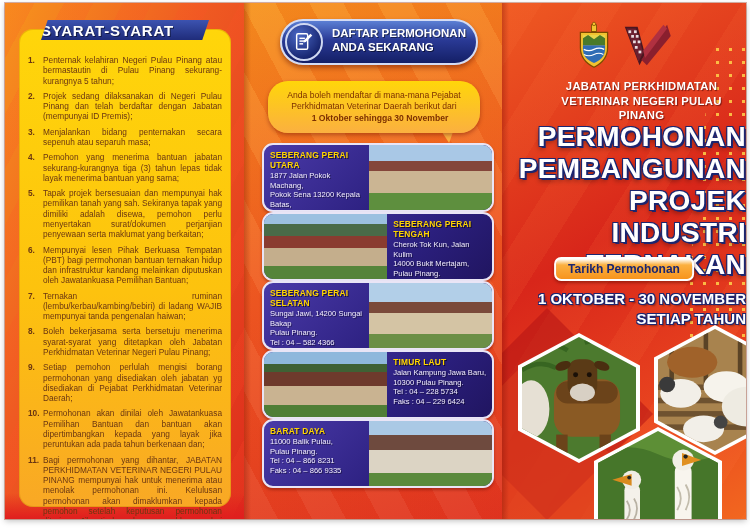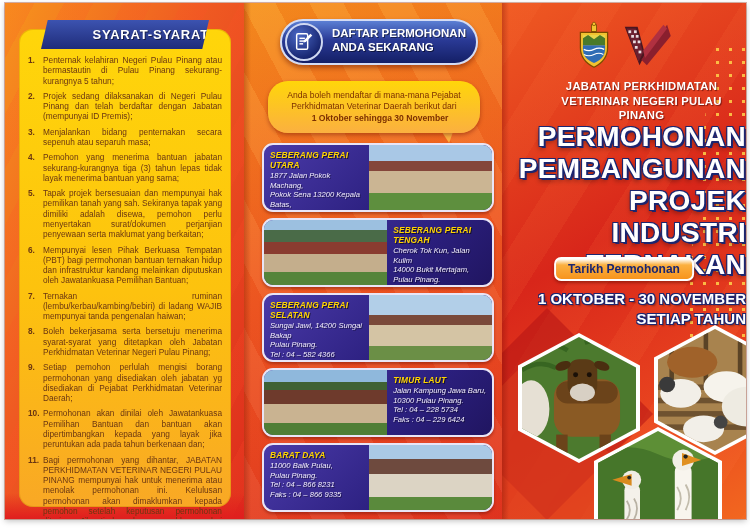--- a/index.html
+++ b/index.html
@@ -18,24 +18,24 @@
       linear-gradient(115deg,#f7941d 0%, #ef5a22 42%, #dd2c1c 100%); }
   .panel-left::after { content:""; position:absolute; left:0; right:0; bottom:0; height:26px;
     background:linear-gradient(180deg, rgba(221,20,20,0), #e01e1e); }
 
   .conditions-box { position:absolute; left:14px; top:26px; width:212px; height:478px;
     background:linear-gradient(180deg,#ffd60a 0%, #fdc20e 55%, #f9a825 100%);
     border-radius:14px; padding:26px 9px 10px 9px; z-index:1;
     box-shadow:inset 0 0 0 1px rgba(200,120,0,.35); }
 
   .ribbon { position:absolute; left:50%; top:-9px; transform:translateX(-50%); z-index:3;
-    width:168px; height:29px; background:linear-gradient(180deg,#3c53b0,#1f2c7a);
+    width:168px; height:20px; background:linear-gradient(180deg,#3c53b0,#1f2c7a);
     clip-path:polygon(4% 0, 100% 0, 96% 100%, 0 100%);
-    display:flex; align-items:center; justify-content:flex-end;
-    color:#fff; font-weight:bold; font-size:13px; letter-spacing:.8px;
+    display:flex; align-items:center; justify-content:flex-start;
+    color:#fff; font-weight:bold; font-size:15px; letter-spacing:.8px;
     text-shadow:1px 1px 0 rgba(0,0,0,.5); }
 
   .cond-list { display:flex; flex-direction:column; gap:5px; }
   .cond-item { display:flex; font-size:8.3px; line-height:1.24; color:#6a3612; }
   .cond-num { width:15px; flex:0 0 15px; font-weight:bold; }
   .cond-text { flex:1; text-align:justify; }
 
   
   .panel-mid { left:239px; width:258px;
     background:
@@ -60,21 +60,21 @@
   .note-bubble { position:absolute; left:24px; top:78px; width:212px; height:52px;
     background:linear-gradient(180deg,#ffd60a,#fbb040); border-radius:20px; z-index:2;
     display:flex; flex-direction:column; align-items:center; justify-content:center;
     font-size:8.6px; color:#7c3000; text-align:center; line-height:1.3;
     box-shadow:0 2px 4px rgba(90,10,0,.4); }
   .note-bubble .bold { font-weight:bold;margin-left:12px; }
   .bubble-tail { position:absolute; left:196px; top:126px; width:14px; height:14px;
     background:#fbb040; clip-path:polygon(0 0, 100% 0, 65% 100%); z-index:1; }
 
   .office-list { position:absolute; left:18px; top:140px; width:232px; display:flex;
-    flex-direction:column; gap:6px; z-index:2;font-style:italic; }
+    flex-direction:column; gap:0; z-index:2; }
   .office-card { position:relative; height:69px; border-radius:11px; overflow:hidden;
     background:linear-gradient(135deg,#4a3aa8 0%, #2c2080 60%, #201560 100%);
     border:2px solid #e9e5f6; box-shadow:0 2px 3px rgba(90,10,0,.4); }
   .office-photo { position:absolute; top:0; bottom:0; width:54%; }
   .photo-right .office-photo { right:0; }
   .photo-left  .office-photo { left:0; }
   .office-info { position:absolute; top:5px; bottom:3px; width:46%; padding:0 6px; }
   .photo-right .office-info { left:0; }
   .photo-left  .office-info { right:0; }
   .office-name { color:#ffd400; font-weight:bold; font-size:8.4px; letter-spacing:.2px;

